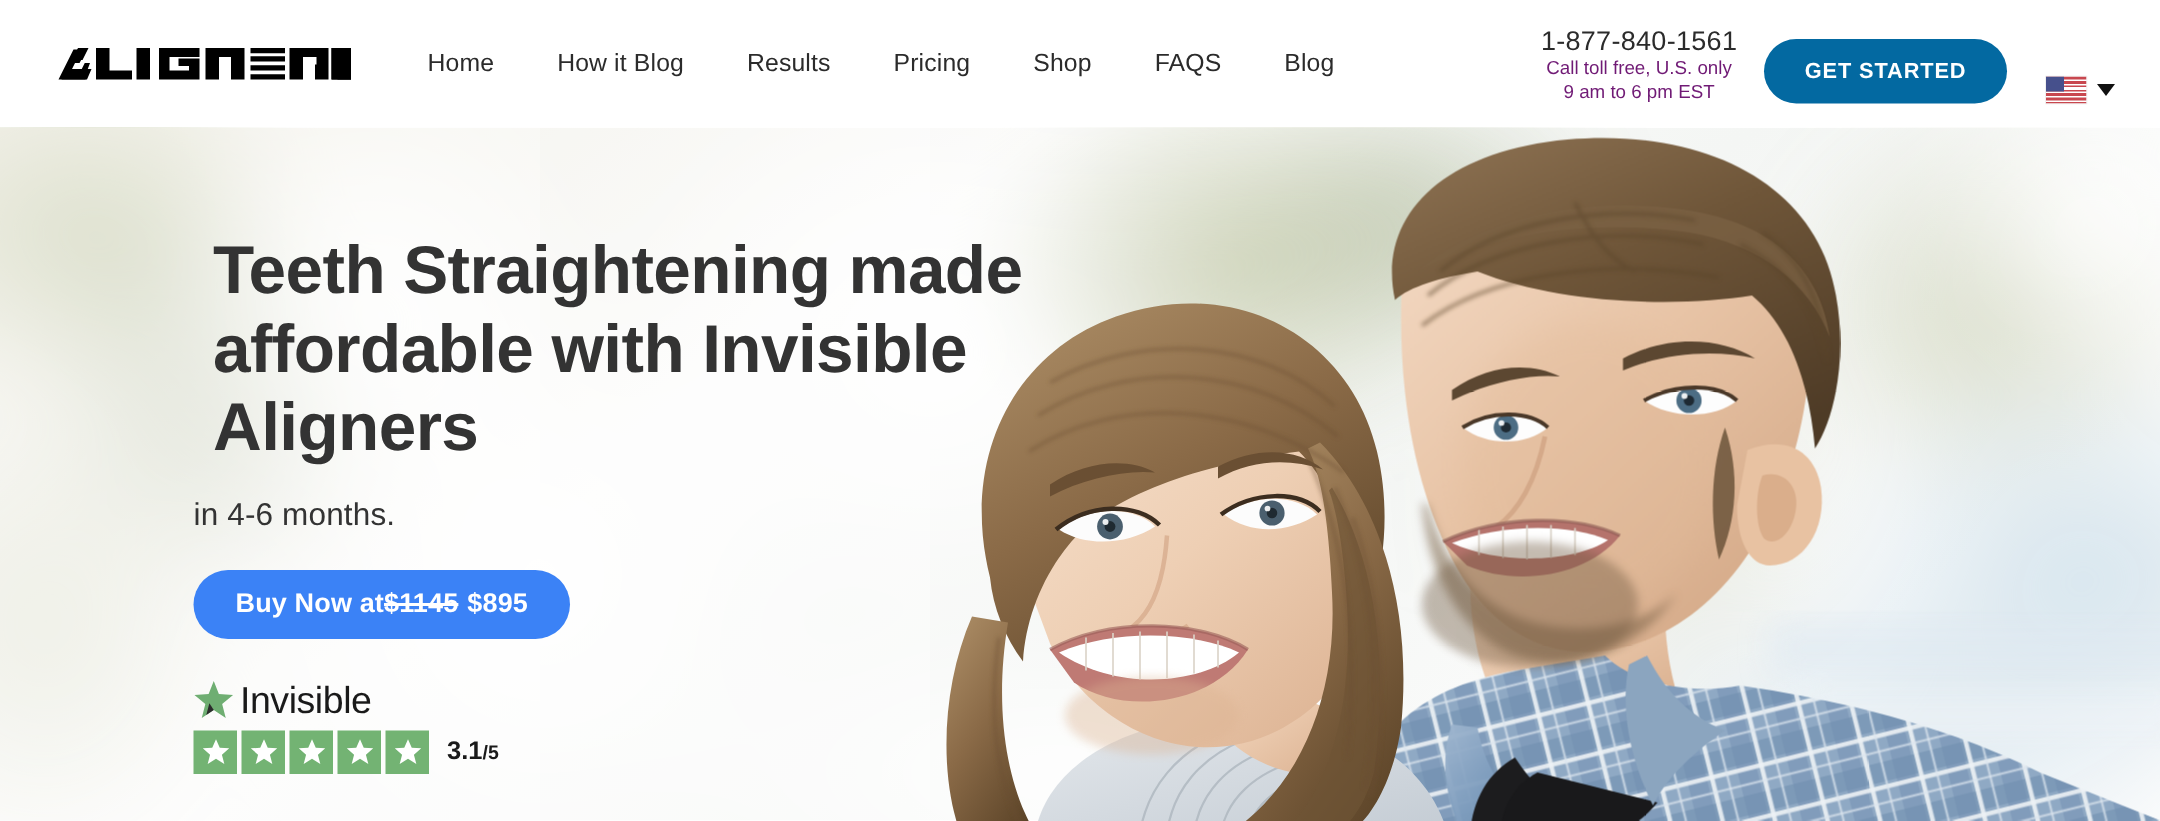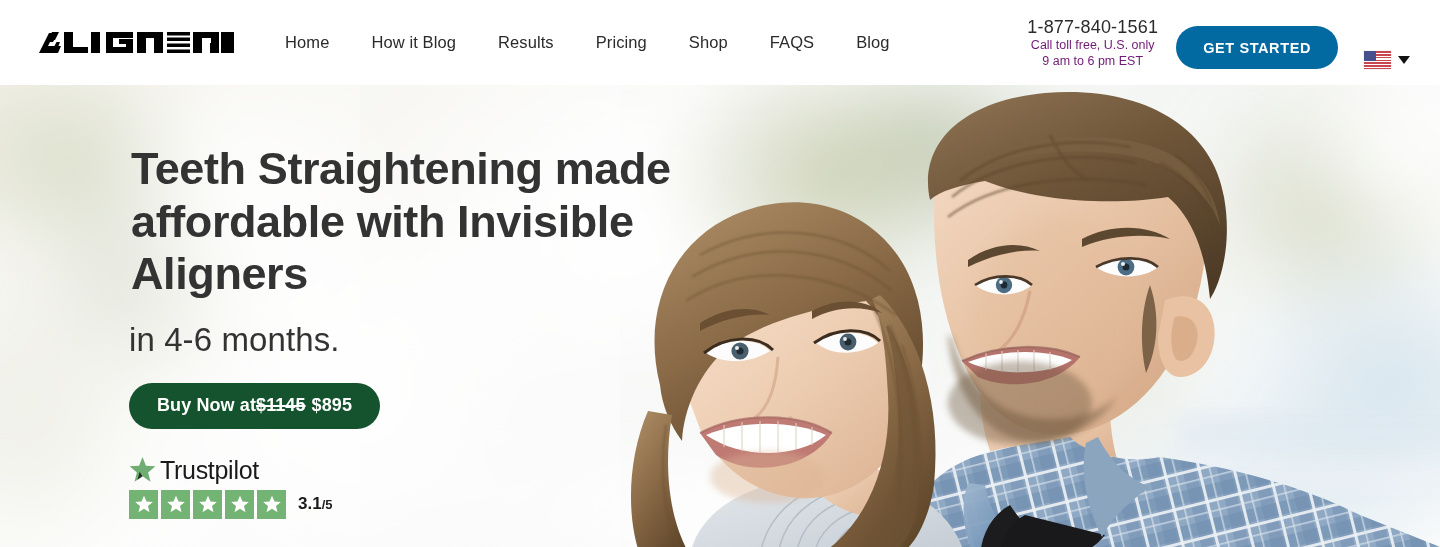--- a/index.html
+++ b/index.html
@@ -138,34 +138,34 @@
     top: 56px;
     z-index: 5;
     width: 640px;
   }
   .headline {
     font-size: 45px;
     font-weight: bold;
     line-height: 1.17;
     color: #333333;
     letter-spacing: -0.4px;
-    margin: 2px;
+    margin: 13px;
   }
   .subheadline {
-    font-size: 33px;
+    font-size: 21px;
     color: #333333;
     margin-top: 20px;
     letter-spacing: 0.1px;
   }
   .buy-btn {
     display: inline-flex;
     align-items: center;
     justify-content: center;
     margin-top: 24px;
-    background: #14532d;
+    background: #3b82f6;
     color: #ffffff;
     border: none;
     border-radius: 24px;
     height: 46px;
     padding: 0 28px;
     font-size: 18px;
     font-weight: bold;
     font-family: "Liberation Sans", sans-serif;
     cursor: pointer;
     white-space: nowrap;
@@ -560,21 +560,21 @@
       <span>$895</span>
     </button>
 
     <div class="trustpilot">
 
       <div class="tp-brand">
         <svg width="27" height="26" viewBox="0 0 26 25">
           <path d="M13 0 L16.3 8.4 L25.4 8.9 L18.4 14.8 L20.7 23.7 L13 18.6 L5.3 23.7 L7.6 14.8 L0.6 8.9 L9.7 8.4 Z" fill="#6fae72"></path>
           <path d="M13 18.6 L8.2 21.8 L10.2 14.3 Z" fill="#2b2b2b"></path>
         </svg>
-        <span class="tp-word">Trustpilot</span>
+        <span class="tp-word">Invisible</span>
       </div>
 
       <div class="tp-stars">
         <span class="tp-box">
           <svg width="20" height="19" viewBox="0 0 26 25">
               <path d="M13 1 L16.3 8.6 L24.6 9.1 L18.2 14.6 L20.3 22.8 L13 18.2 L5.7 22.8 L7.8 14.6 L1.4 9.1 L9.7 8.6 Z" fill="#ffffff"></path>
             </svg>
         </span>
         <span class="tp-box">
           <svg width="20" height="19" viewBox="0 0 26 25">

